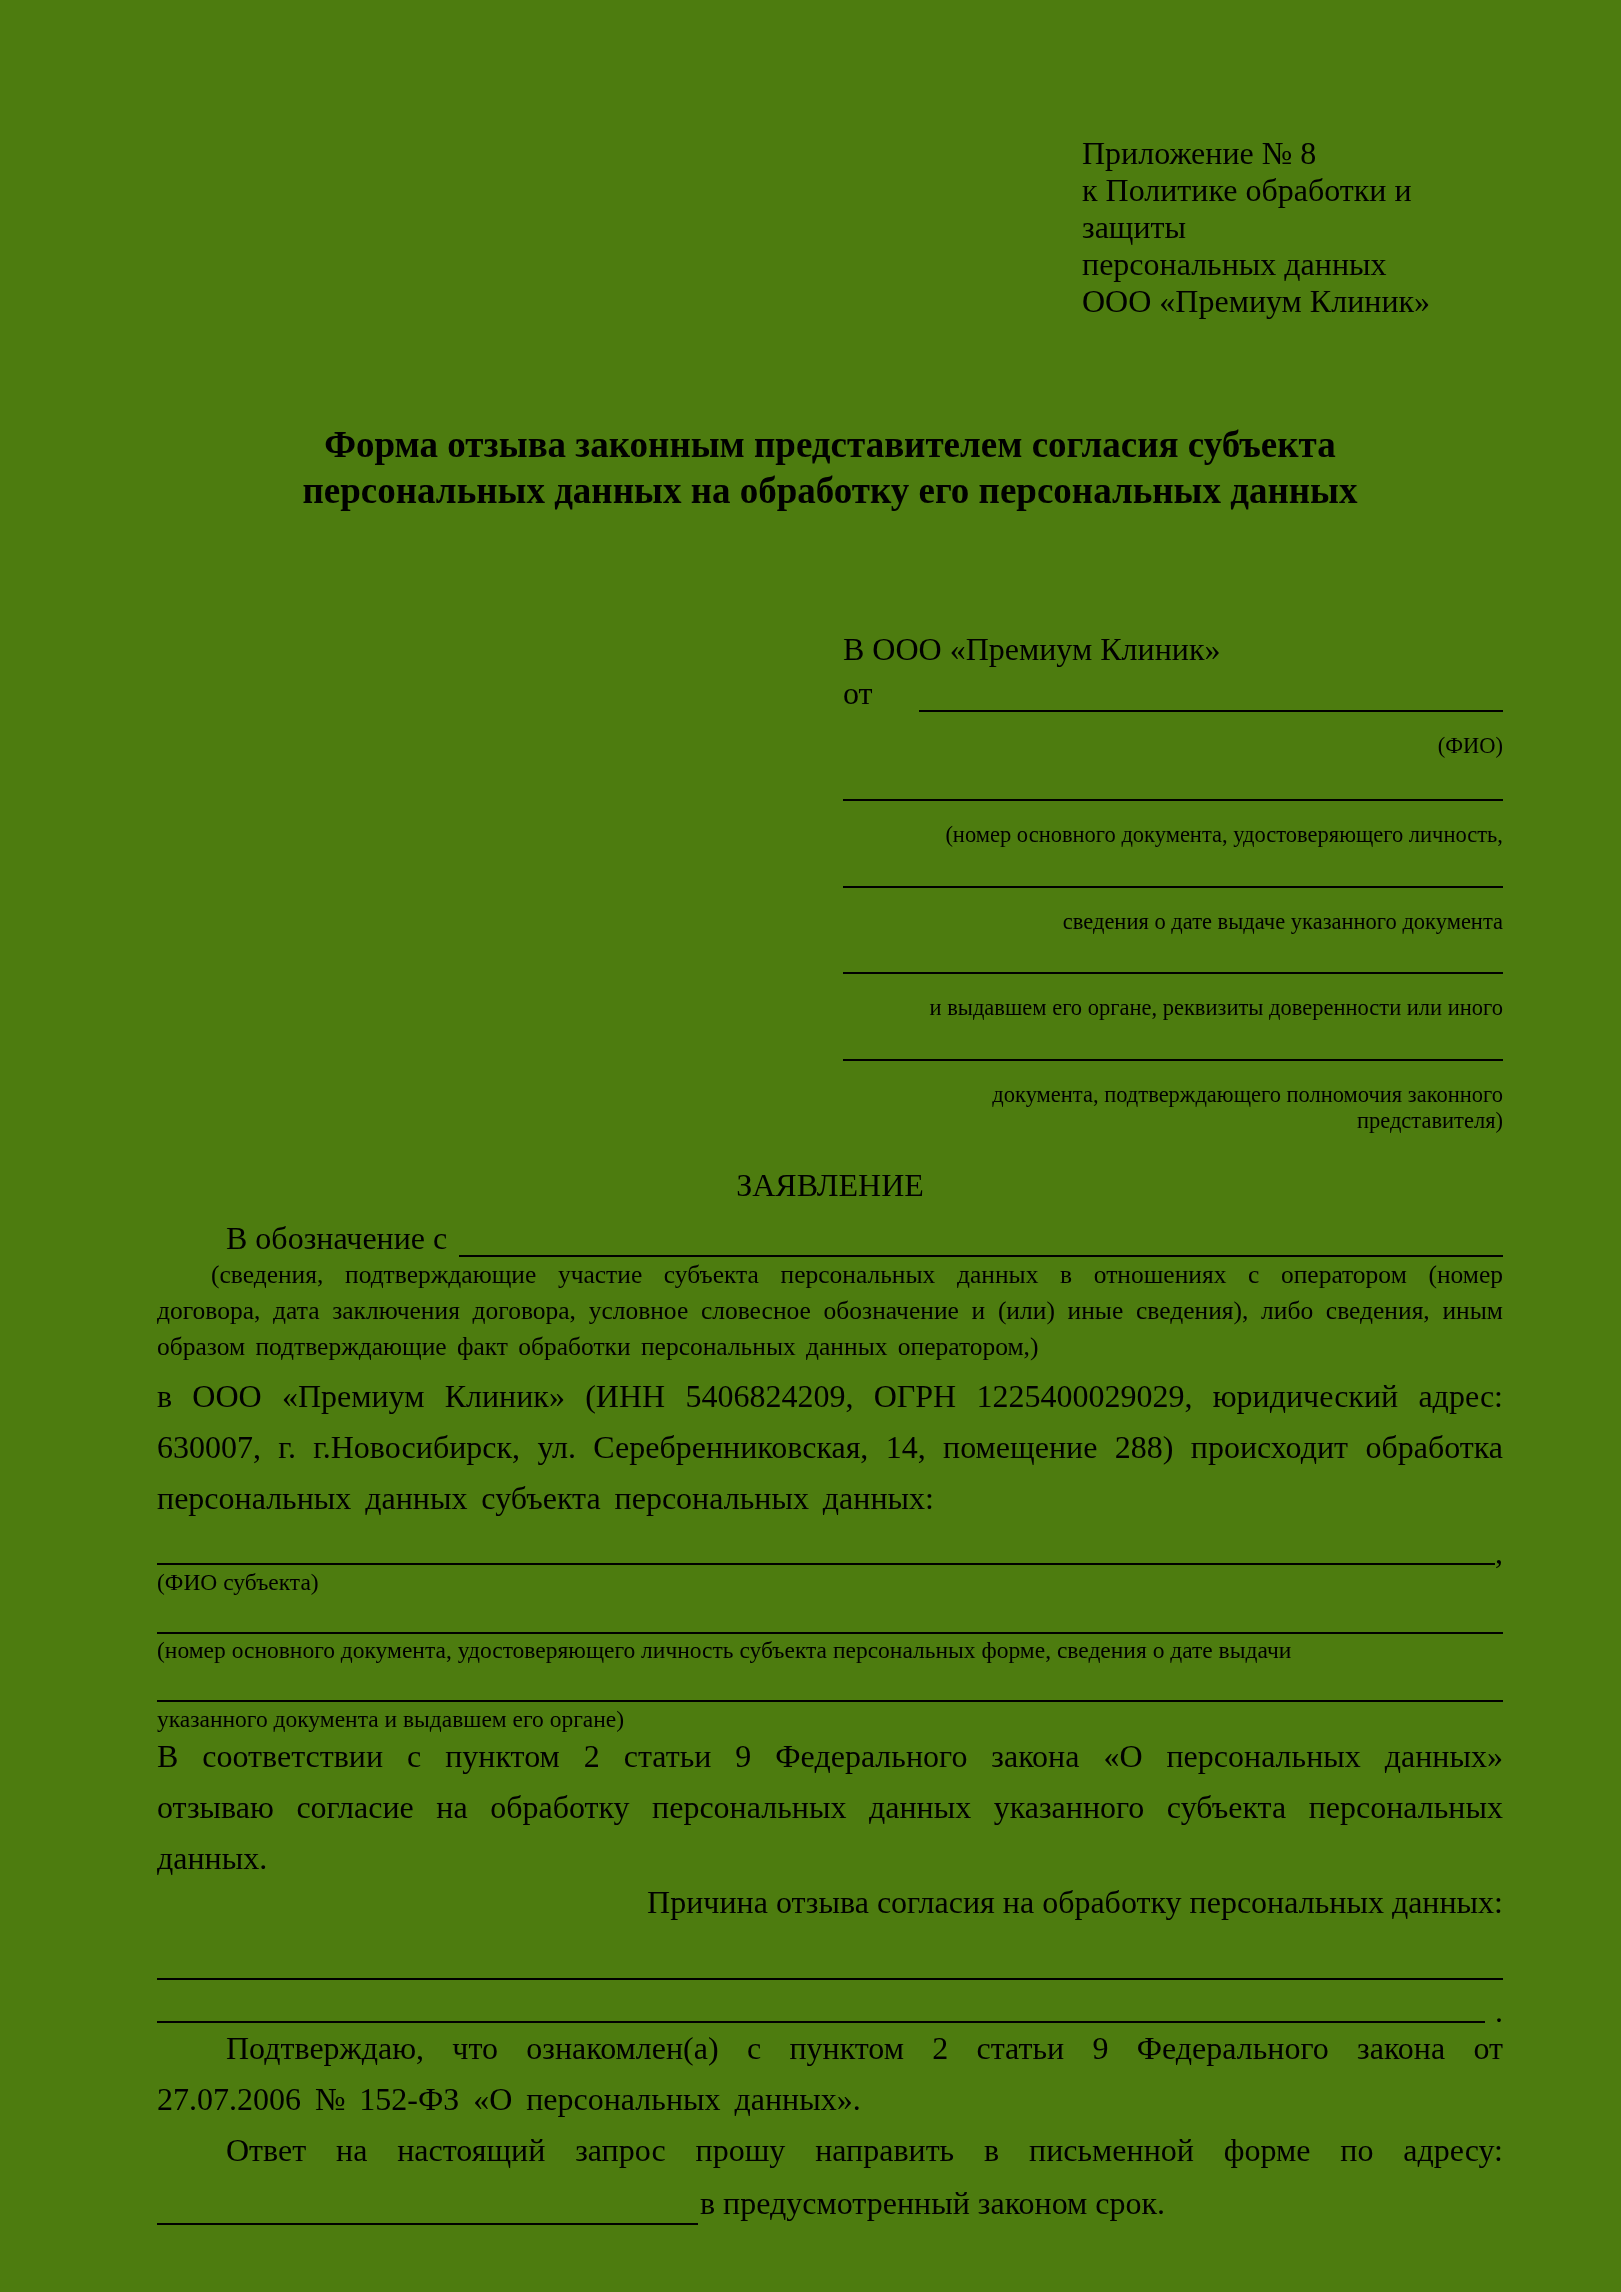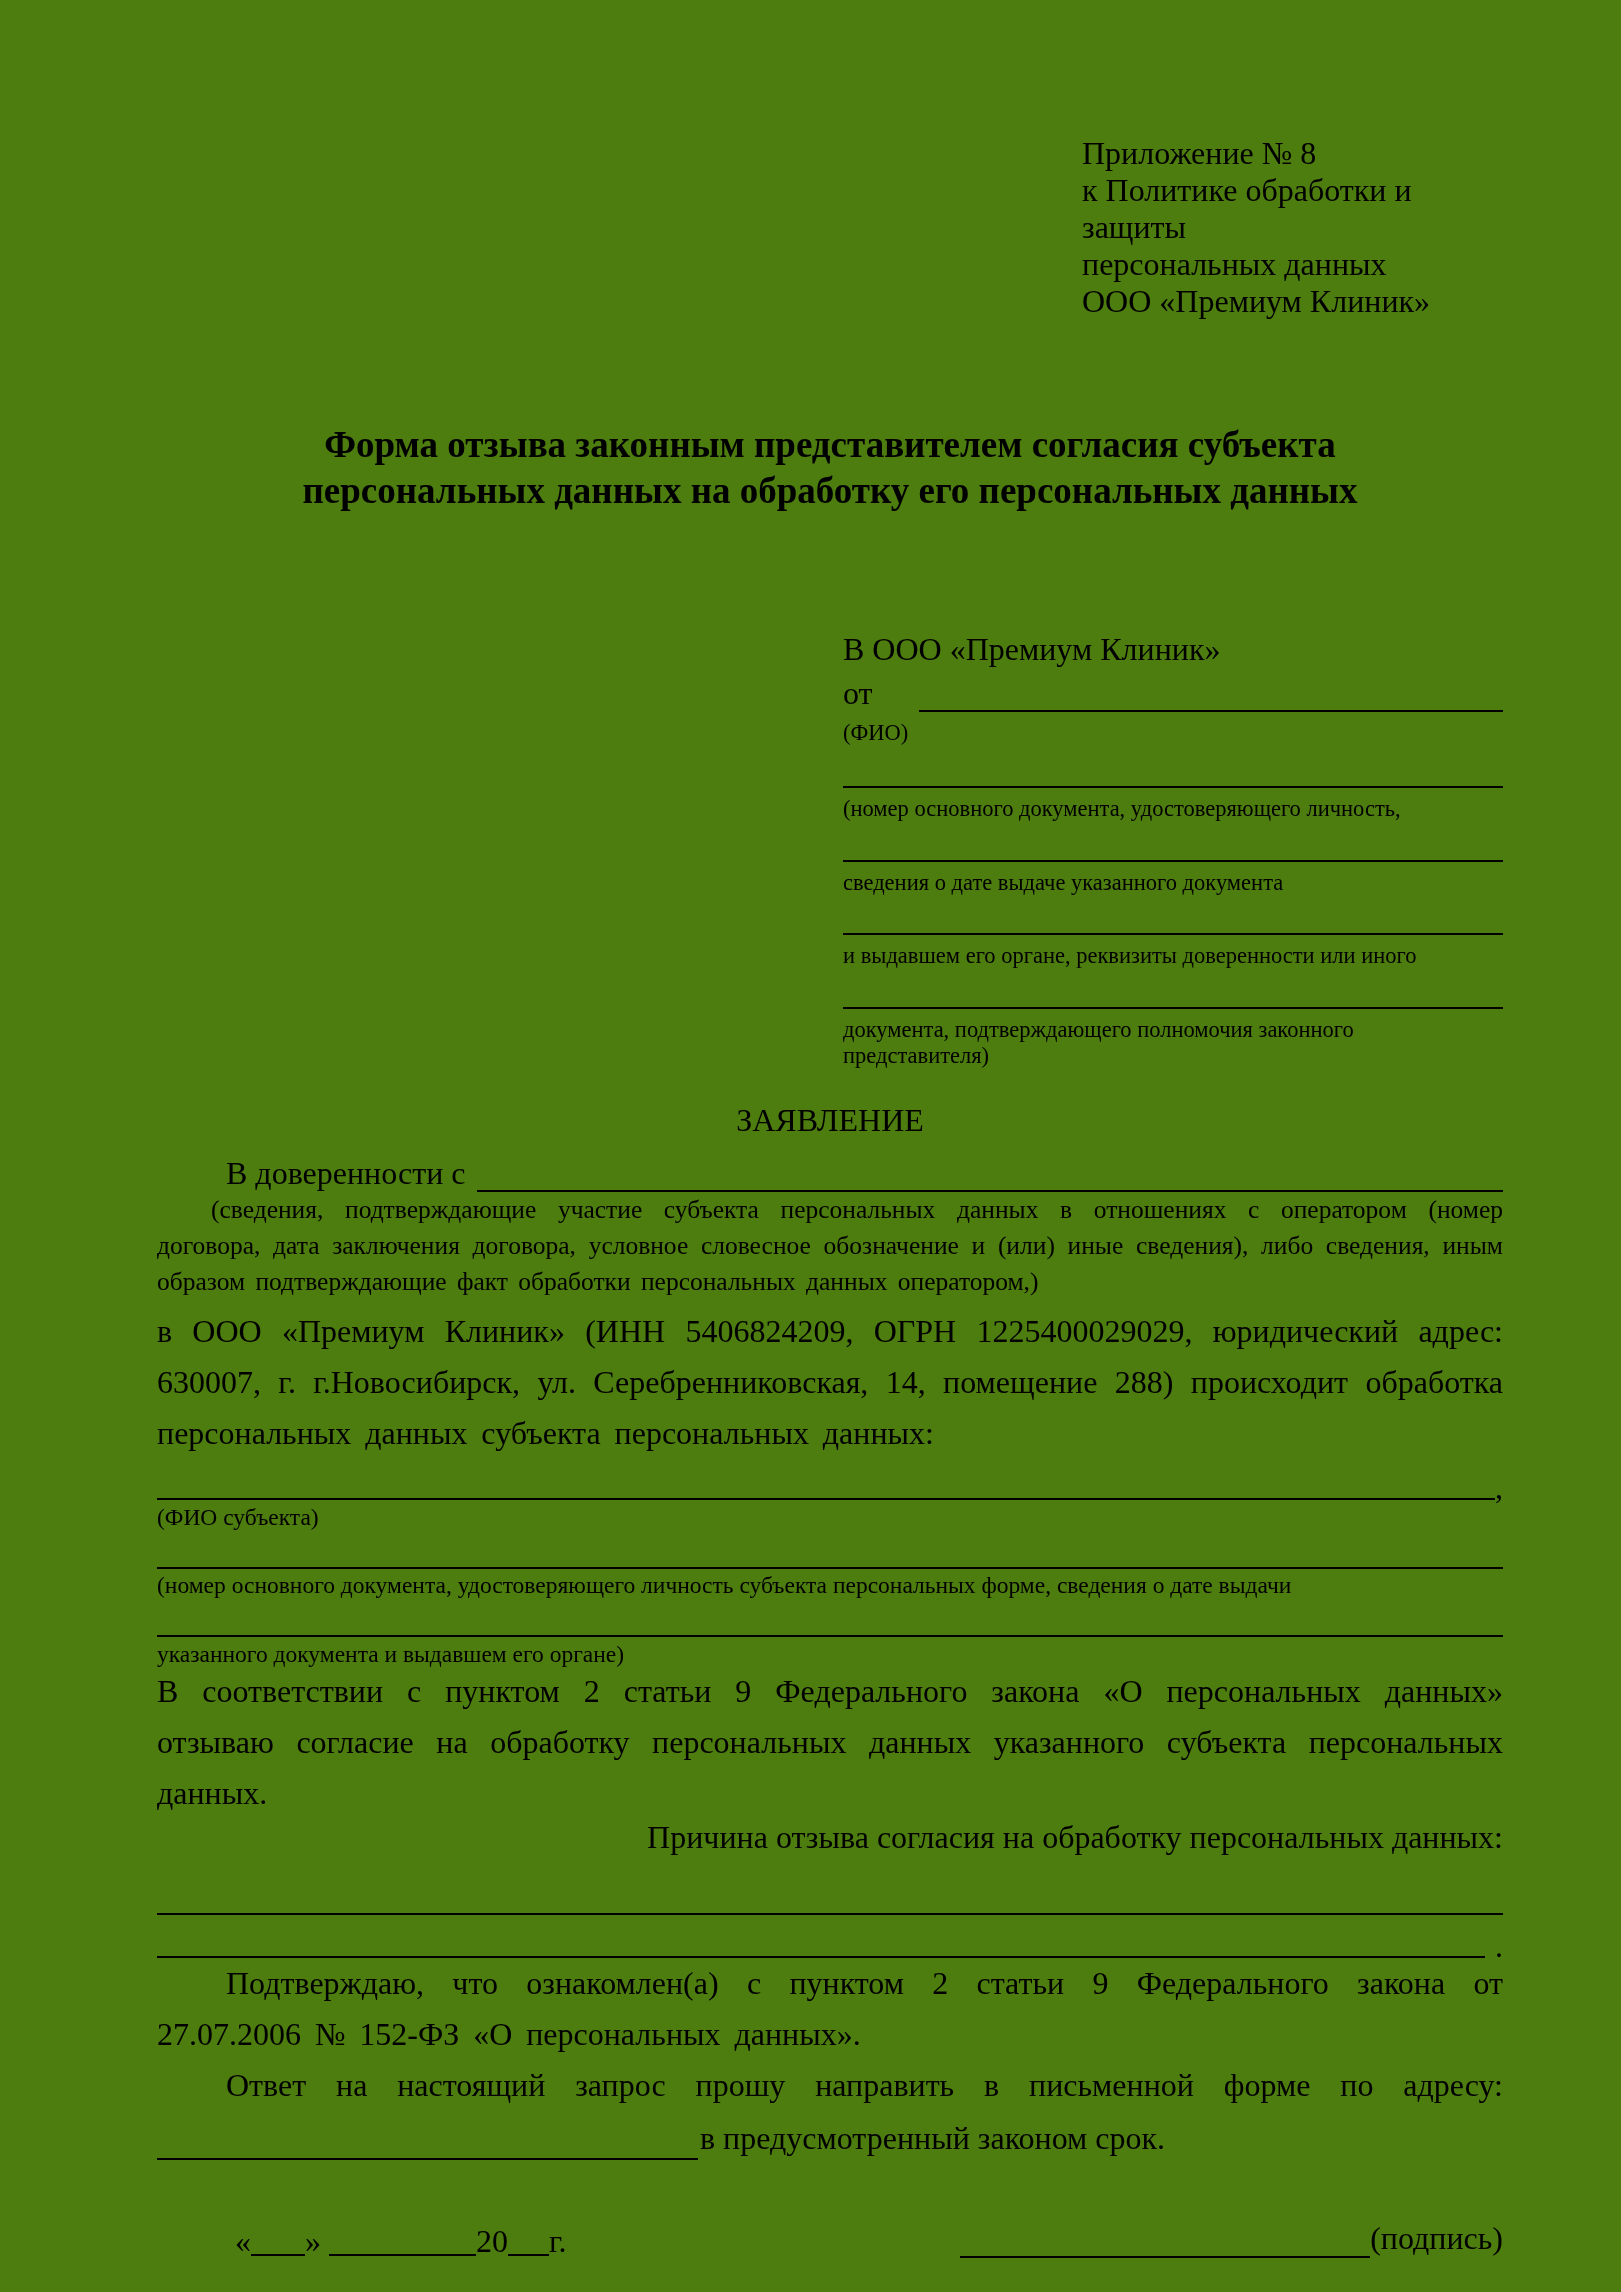--- a/index.html
+++ b/index.html
@@ -17,21 +17,21 @@
   .appendix{margin-left:925px;line-height:37px;}
   .title{margin-top:102px;text-align:center;font-weight:bold;font-size:37px;line-height:46px;}
   .addressee{margin-top:116px;margin-left:686px;}
   .addr-to{line-height:39px;height:39px;}
   .row{display:flex;align-items:flex-end;}
   .from-row{height:43px;gap:37px;}
   .from-row .lbl{flex:0 0 auto;}
   .u{border-bottom:2.9px solid #000;}
   .fill{flex:1 1 auto;}
   .from-row .u{margin-left:9.8px;}
-  .a-cap{font-size:22.5px;line-height:26.5px;padding-top:8px;text-align:left;}
+  .a-cap{font-size:22.5px;line-height:26.5px;padding-top:21px;text-align:right;}
   .a-line{height:37px;border-bottom:2.9px solid #000;}
   .fio-cap{height:29px;}
   .heading{margin-top:29px;text-align:center;line-height:43px;height:43px;}
   .basis-row{margin-top:7.8px;height:43px;}
   .basis-row .lbl{margin-left:69px;flex:0 0 auto;}
   .basis-row .u{margin-left:11.8px;}
   .note{font-size:25.5px;line-height:36px;text-align:justify;text-indent:54px;word-spacing:3.9px;}
   .para{line-height:51px;text-align:justify;word-spacing:5.9px;}
   .para.op{margin-top:5.9px;}
   .indent{text-indent:69px;}
@@ -92,21 +92,21 @@
     <div class="a-line"></div>
     <div class="a-cap">и выдавшем его органе, реквизиты доверенности или иного</div>
 
     <div class="a-line"></div>
     <div class="a-cap">документа, подтверждающего полномочия законного представителя)</div>
   </div>
 
   <div class="heading">ЗАЯВЛЕНИЕ</div>
 
   <div class="row basis-row">
-    <span class="lbl">В доверенности с</span>
+    <span class="lbl">В обозначение с</span>
     <div class="u fill"></div>
   </div>
 
   <div class="note">(сведения, подтверждающие участие субъекта персональных данных в отношениях с оператором (номер договора, дата заключения договора, условное словесное обозначение и (или) иные сведения), либо сведения, иным образом подтверждающие факт обработки персональных данных оператором,)</div>
 
   <div class="para op">в ООО «Премиум Клиник» (ИНН 5406824209, ОГРН 1225400029029, юридический адрес: 630007, г. г.Новосибирск, ул. Серебренниковская, 14, помещение 288) происходит обработка персональных данных субъекта персональных данных:</div>
 
   <div class="row fio-row">
     <div class="b-line u fill"></div>
     <span class="suffix">,</span>

